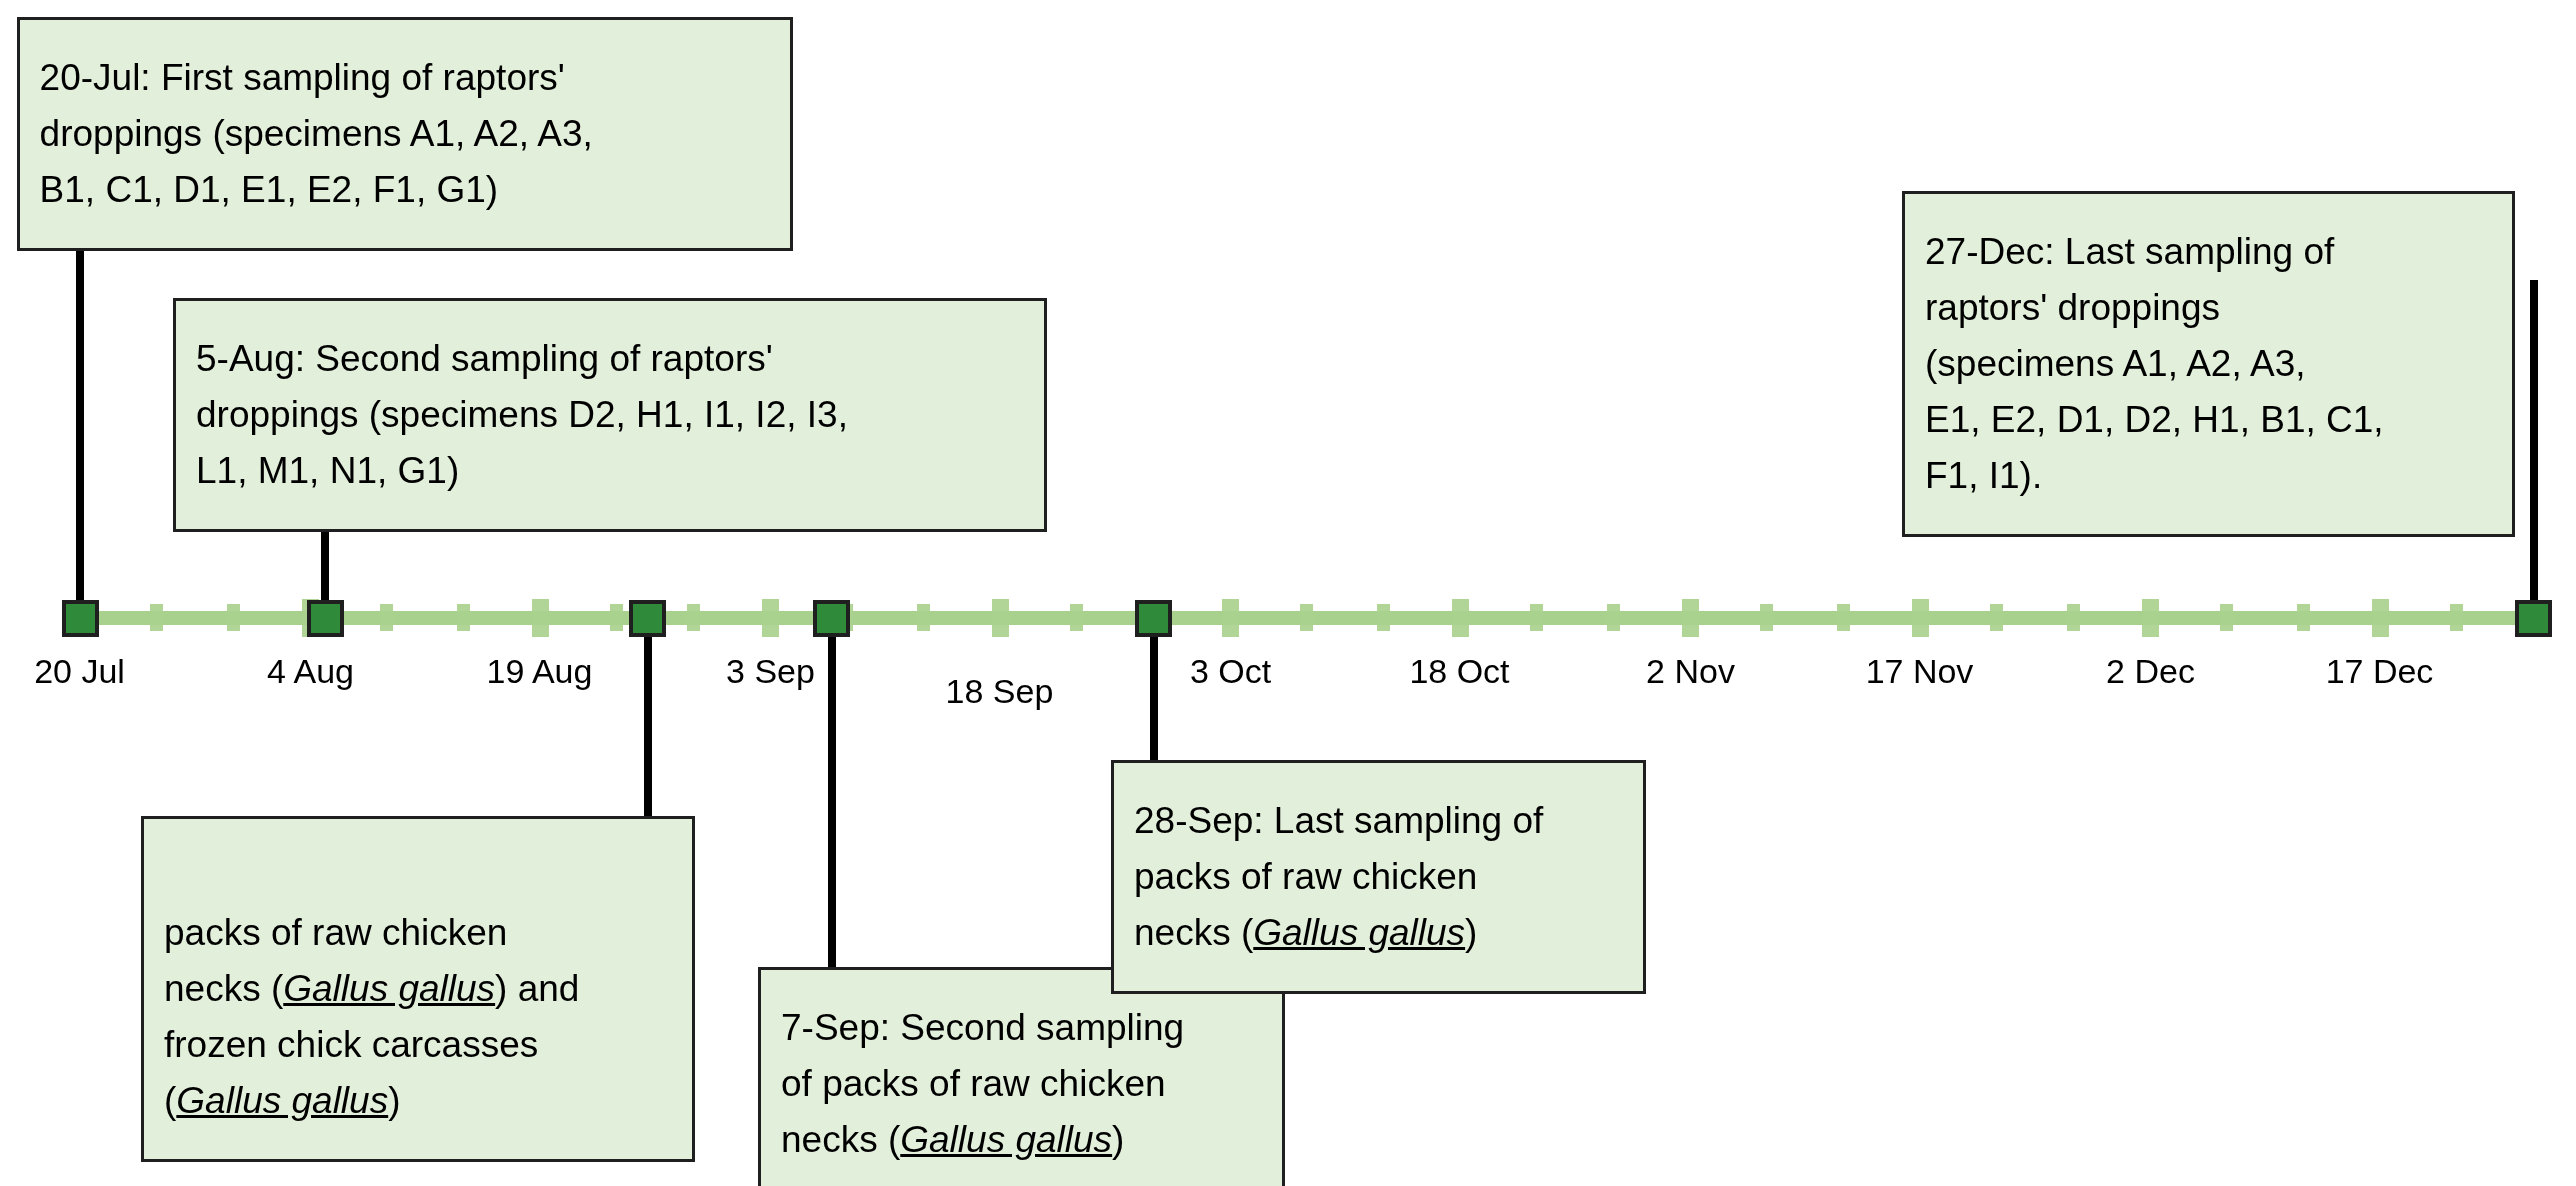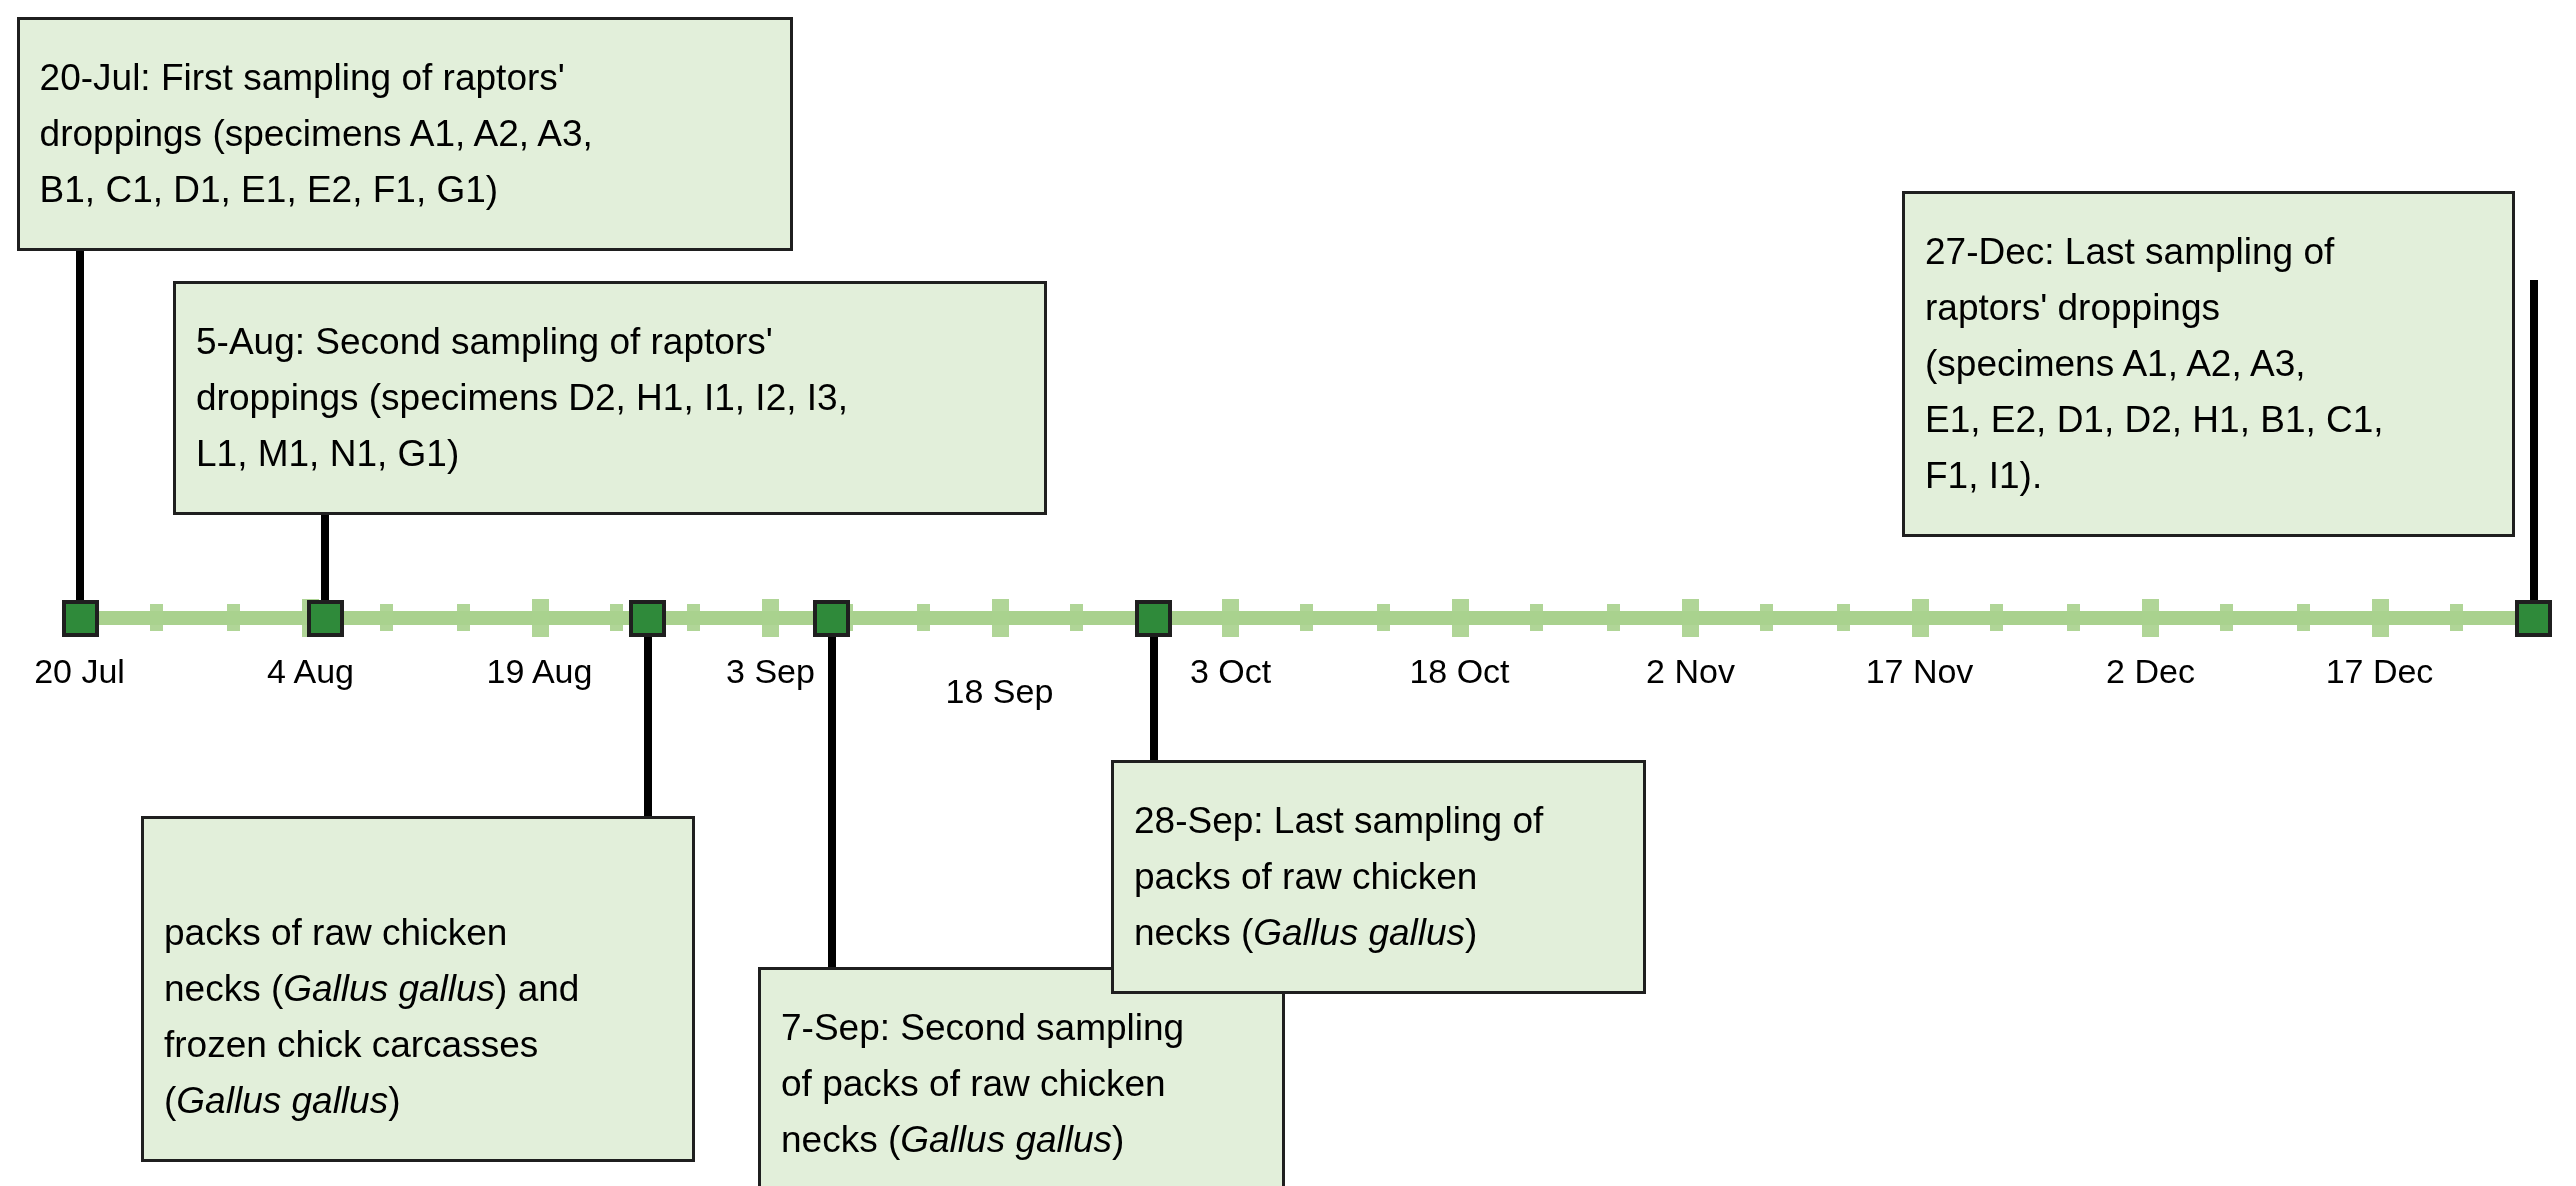--- a/index.html
+++ b/index.html
@@ -16,21 +16,21 @@
     background:#e2efda;
     border:3px solid #1f1f1f;
     box-sizing:border-box;
     padding:30px 20px;
     font-size:37px;
     line-height:56px;
     color:#000000;
     z-index:6;
     white-space:nowrap;
   }
-  .callout i{font-style:italic;}
+  .callout i{font-style:italic;text-decoration:underline;}
   .band{
     position:absolute;
     background:#a9d18e;
     z-index:3;
   }
   .tick{
     position:absolute;
     background:#a9d18e;
     opacity:0.92;
     z-index:4;
@@ -63,21 +63,21 @@
 </style>
 </head>
 <body>
 
 <div id="stage">
 
   <div class="callout" style="left:16.6px; top:16.6px; width:776px;">
     <div><span>20-Jul: First sampling of raptors'</span><br><span>droppings (specimens A1, A2, A3,</span><br><span>B1, C1, D1, E1, E2, F1, G1)</span></div>
   </div>
 
-  <div class="callout" style="left:173px; top:281px; width:874px;">
+  <div class="callout" style="left:173px; top:298px; width:874px;">
     <div><span>5-Aug: Second sampling of raptors'</span><br><span>droppings (specimens D2, H1, I1, I2, I3,</span><br><span>L1, M1, N1, G1)</span></div>
   </div>
 
   <div class="callout" style="left:141px; top:816px; width:554px;">
     <div><br><span>packs of raw chicken</span><br><span>necks (</span><i>Gallus gallus</i><span>) and</span><br><span>frozen chick carcasses</span><br><span>(</span><i>Gallus gallus</i><span>)</span></div>
   </div>
 
   <div class="callout" style="left:758px; top:967px; width:527px;">
     <div><span>7-Sep: Second sampling</span><br><span>of packs of raw chicken</span><br><span>necks (</span><i>Gallus gallus</i><span>)</span></div>
   </div>

